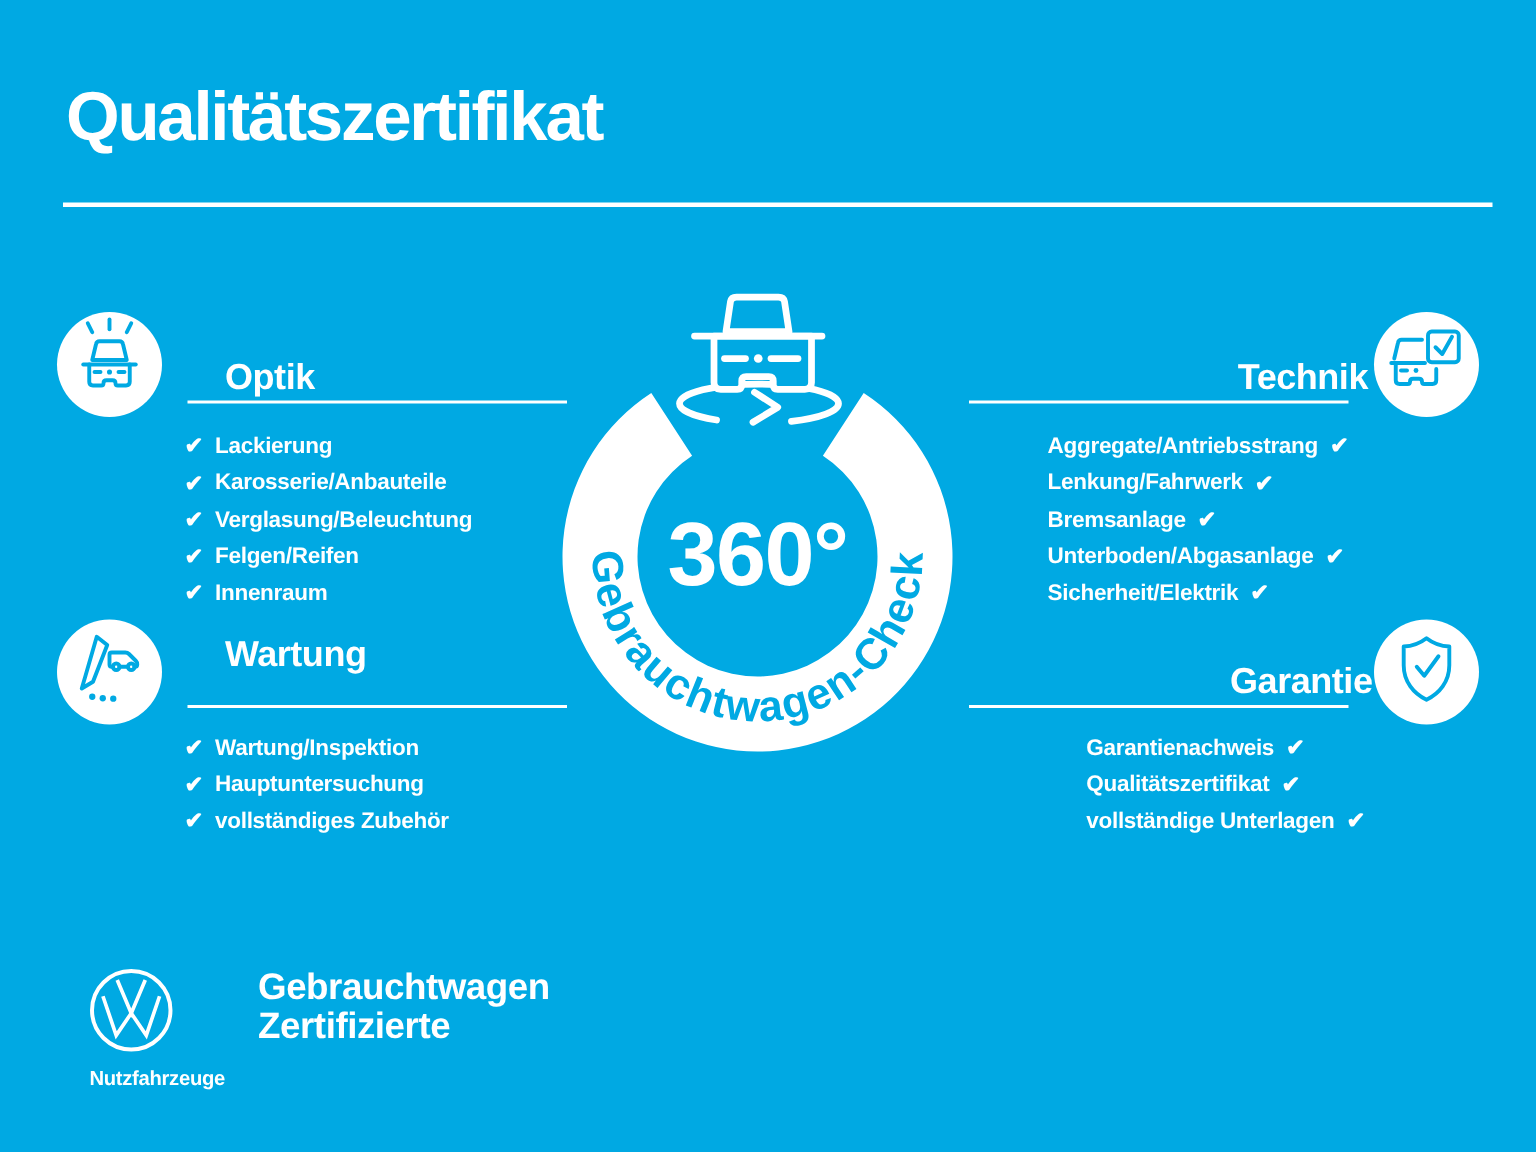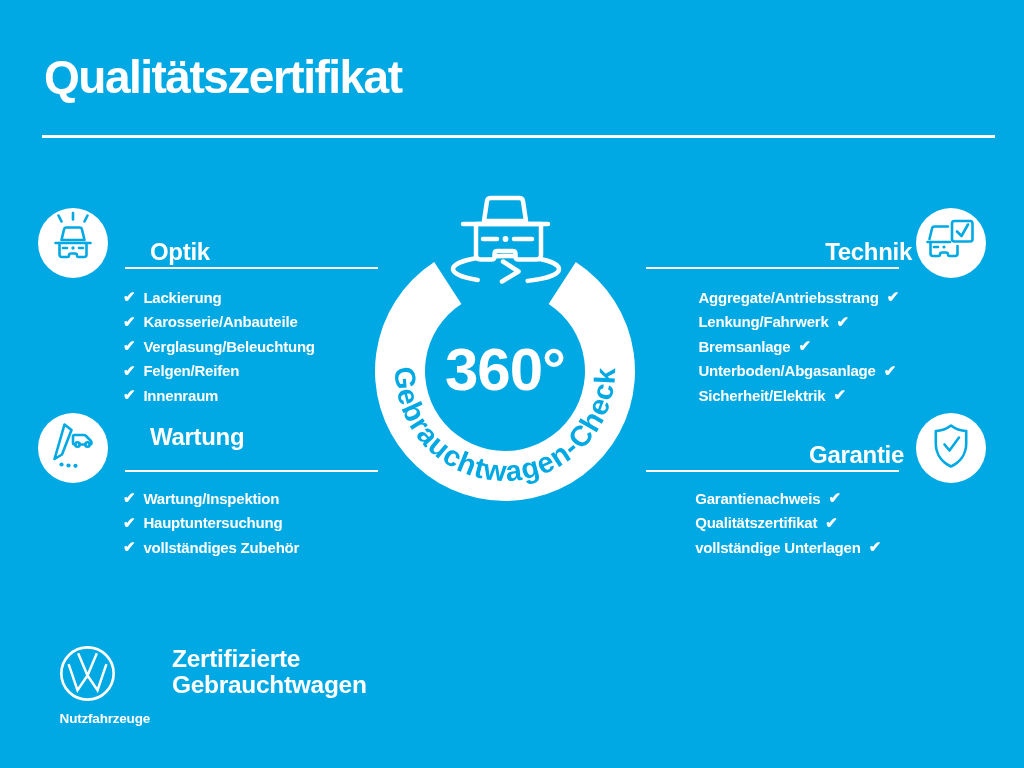--- a/index.html
+++ b/index.html
@@ -56,23 +56,23 @@
   #title-wartung  { left:125px; top:423px; }
   #rule-wartung   { left:125px; top:470px; }
   #list-wartung   { left:123px; top:486px; }
 
   #badge-technik  { left:916px; top:208px; }
   #title-technik  { right:112px; top:238px; }
   #rule-technik   { left:646px; top:267px; }
   #list-technik   { right:125px; top:285px; }
 
   #badge-garantie { left:916px; top:413px; }
-  #title-garantie { right:120px; top:441px; }
+  #title-garantie { right:109px; top:441px; }
   #rule-garantie  { left:646px; top:470px; }
-  #list-garantie  { right:143px; top:486px; }
+  #list-garantie  { right:114px; top:486px; }
 
   
   #center-graphic { left:0; top:0; width:1024px; height:768px; pointer-events:none; }
   .ring-fill { fill:#ffffff; }
   .ring-label-text {
     fill:var(--bg,#00a9e3);
     font-family:"Liberation Sans", sans-serif;
     font-size:29px; font-weight:bold; letter-spacing:1px;
   }
   .degree-text {
@@ -245,15 +245,15 @@
   </g>
 </svg>
 
 <svg class="abs" id="vw-logo" viewBox="0 0 60 60">
   <circle class="vw-stroke" stroke-width="2.7" cx="30" cy="30" r="26.6"></circle>
   <path class="vw-stroke" stroke-width="2.5" d="M 20.5 9.5 L 30 32 L 39.5 9.5"></path>
   <path class="vw-stroke" stroke-width="2.5" d="M 10.8 20.5 L 19.8 47 L 30 32 L 40.2 47 L 49.2 20.5"></path>
 </svg>
 <div class="abs" id="logo-caption">Nutzfahrzeuge</div>
 <div class="abs" id="tagline">
+  <div>Gebrauchtwagen</div>
   <div>Zertifizierte</div>
-  <div>Gebrauchtwagen</div>
 </div>
 
 </body></html>

